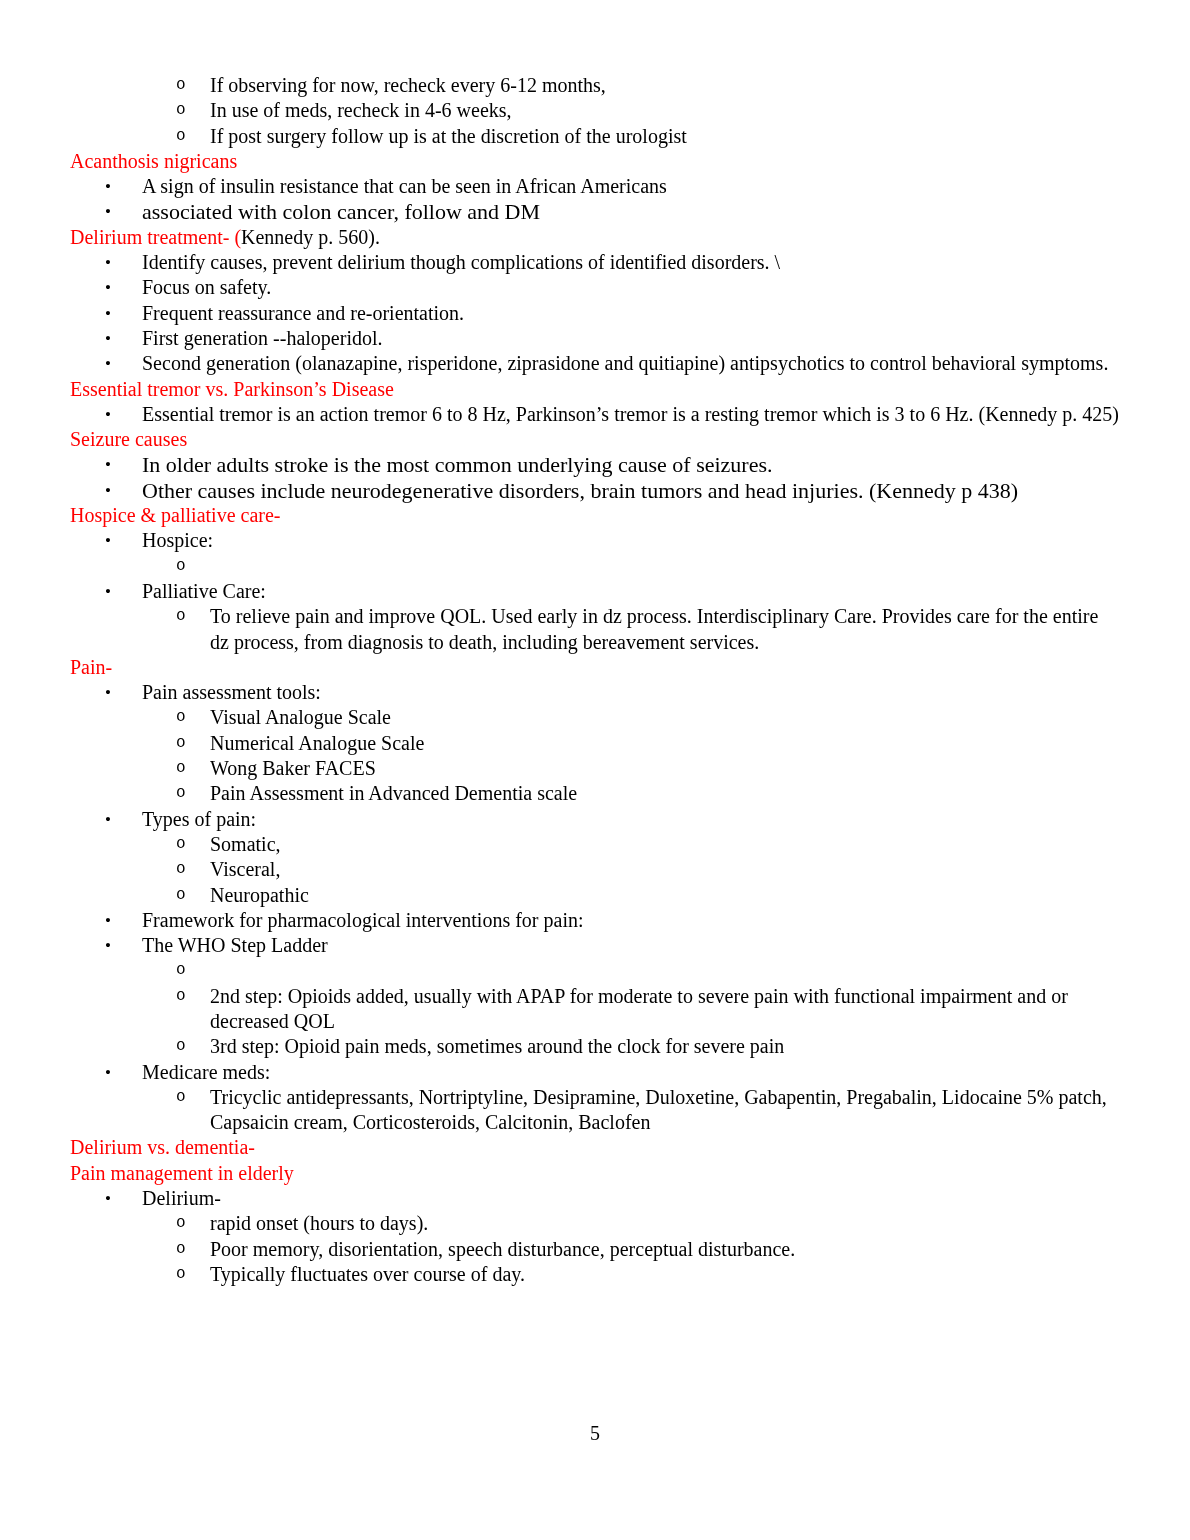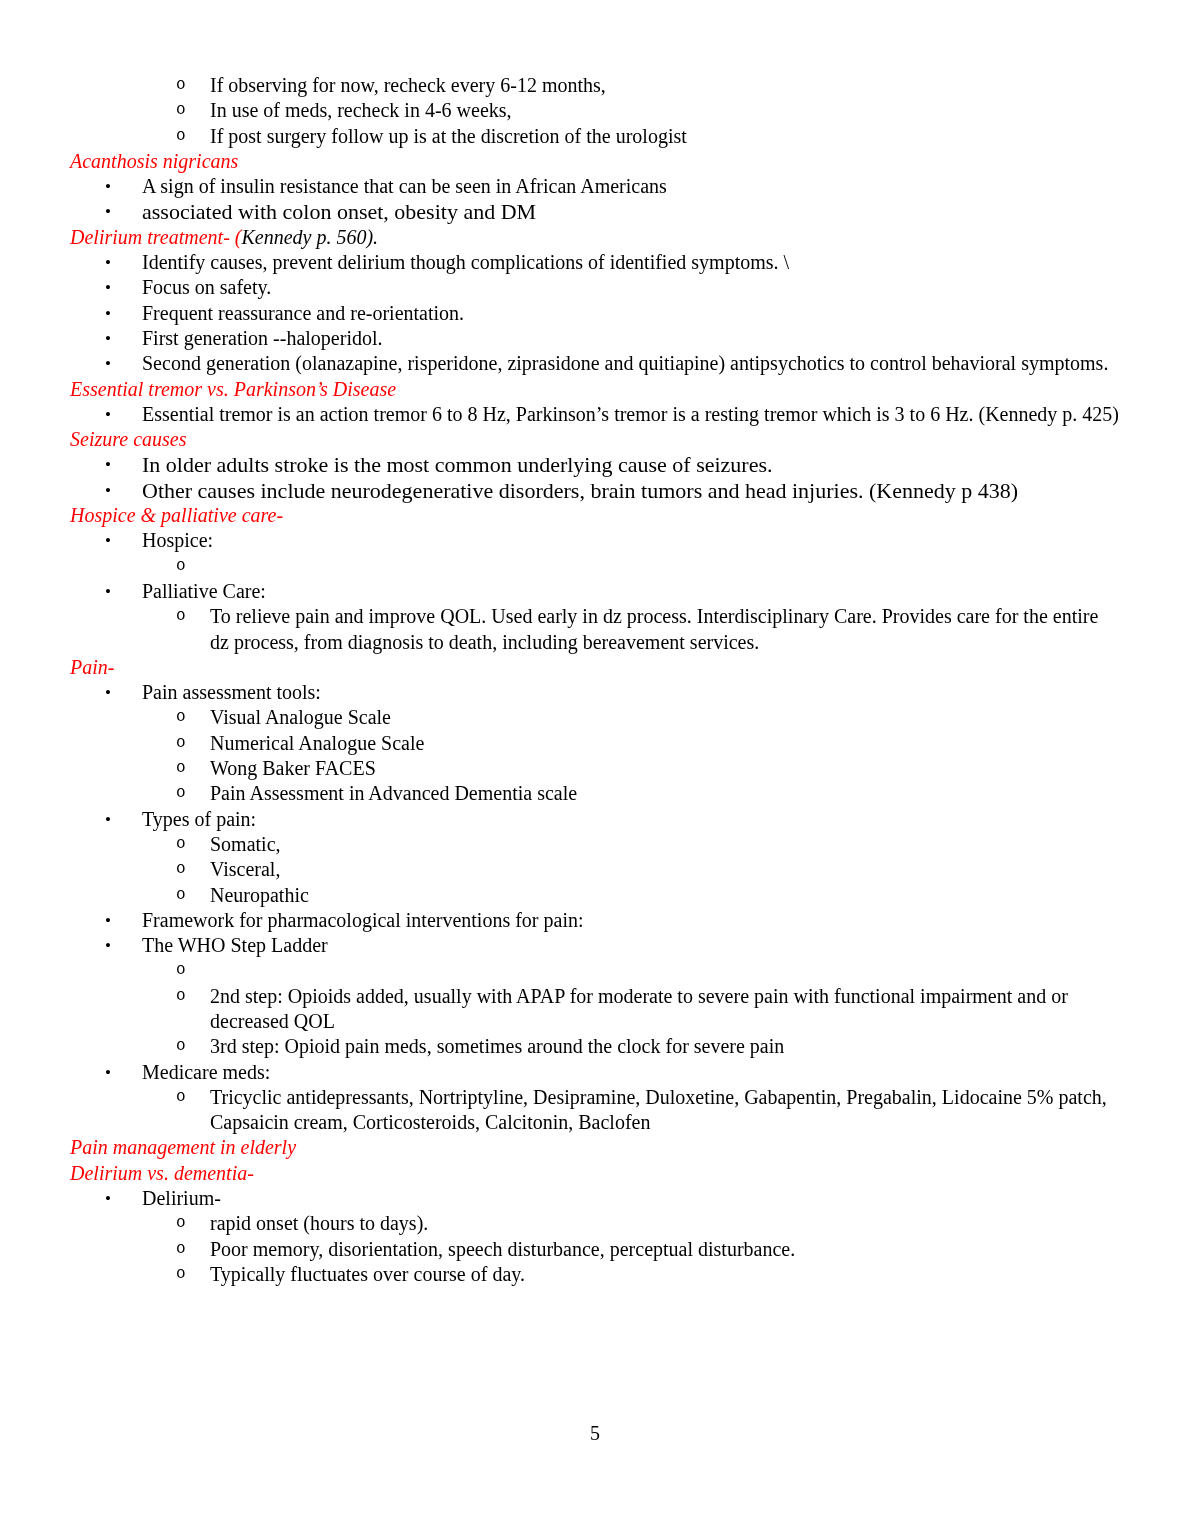--- a/index.html
+++ b/index.html
@@ -15,21 +15,21 @@
     background: #ffffff;
     font-family: "Liberation Serif", serif;
     font-size: 20px;
     line-height: 25.3px;
     color: #000000;
     box-sizing: border-box;
     padding: 73px 68px 0 70px;
     overflow: hidden;
   }
   .block { }
-  .heading { color: #000000; font-style: italic; }
+  .heading { color: #000000; }
   .heading .red { color: #ff0000; }
   .row { display: flex; align-items: flex-start; }
   .bullet .marker {
     flex: 0 0 auto;
     margin-left: 35px;
     width: 37px;
     font-size: 17px;
     line-height: 25.3px;
   }
   .sub .marker {
@@ -69,26 +69,26 @@
         <span class="marker">o</span>
         <span class="text">If post surgery follow up is at the discretion of the urologist</span>
       </div>
       <div class="block heading"><span class="red">Acanthosis nigricans</span></div>
       <div class="block row bullet">
         <span class="marker">•</span>
         <span class="text">A sign of insulin resistance that can be seen in African Americans</span>
       </div>
       <div class="block row bullet large">
         <span class="marker">•</span>
-        <span class="text">associated with colon onset, obesity and DM</span>
+        <span class="text">associated with colon cancer, follow and DM</span>
       </div>
       <div class="block heading"><span class="red">Delirium treatment- (</span><span>Kennedy p. 560).</span></div>
       <div class="block row bullet">
         <span class="marker">•</span>
-        <span class="text">Identify causes, prevent delirium though complications of identified symptoms. \</span>
+        <span class="text">Identify causes, prevent delirium though complications of identified disorders. \</span>
       </div>
       <div class="block row bullet">
         <span class="marker">•</span>
         <span class="text">Focus on safety.</span>
       </div>
       <div class="block row bullet">
         <span class="marker">•</span>
         <span class="text">Frequent reassurance and re-orientation.</span>
       </div>
       <div class="block row bullet">
@@ -186,22 +186,22 @@
         <span class="text">3rd step: Opioid pain meds, sometimes around the clock for severe pain</span>
       </div>
       <div class="block row bullet">
         <span class="marker">•</span>
         <span class="text">Medicare meds:</span>
       </div>
       <div class="block row sub">
         <span class="marker">o</span>
         <span class="text">Tricyclic antidepressants, Nortriptyline, Desipramine, Duloxetine, Gabapentin, Pregabalin, Lidocaine 5% patch, Capsaicin cream, Corticosteroids, Calcitonin, Baclofen</span>
       </div>
+      <div class="block heading"><span class="red">Delirium vs. dementia-</span></div>
       <div class="block heading"><span class="red">Pain management in elderly</span></div>
-      <div class="block heading"><span class="red">Delirium vs. dementia-</span></div>
       <div class="block row bullet">
         <span class="marker">•</span>
         <span class="text">Delirium-</span>
       </div>
       <div class="block row sub">
         <span class="marker">o</span>
         <span class="text">rapid onset (hours to days).</span>
       </div>
       <div class="block row sub">
         <span class="marker">o</span>

